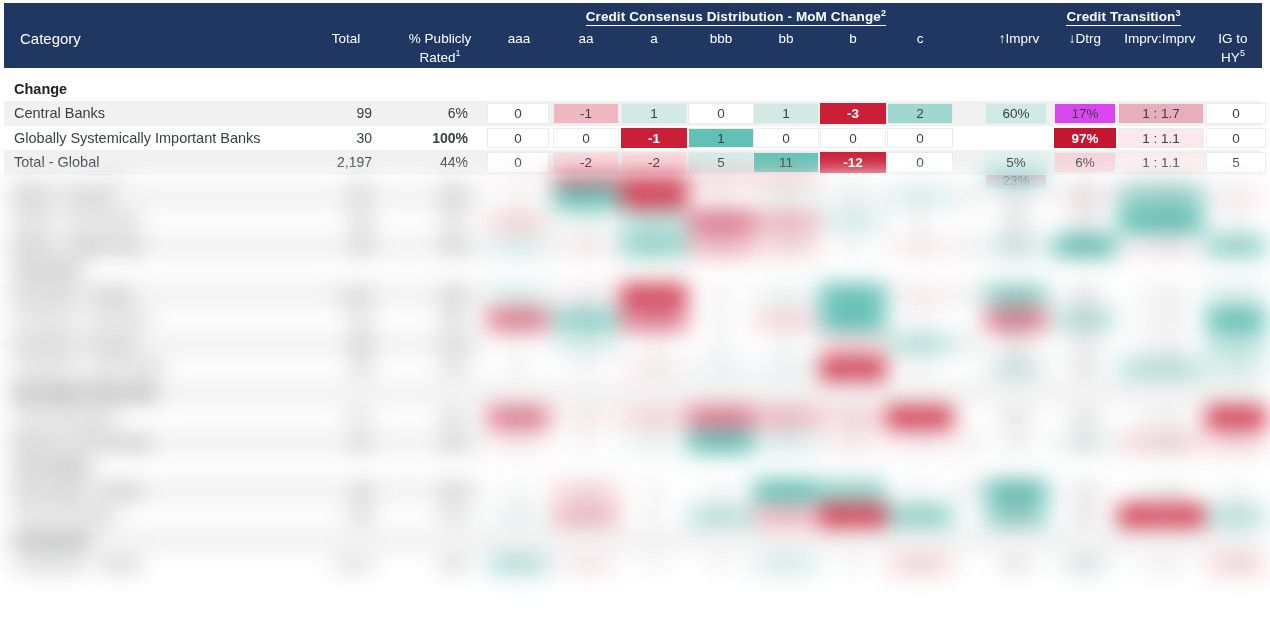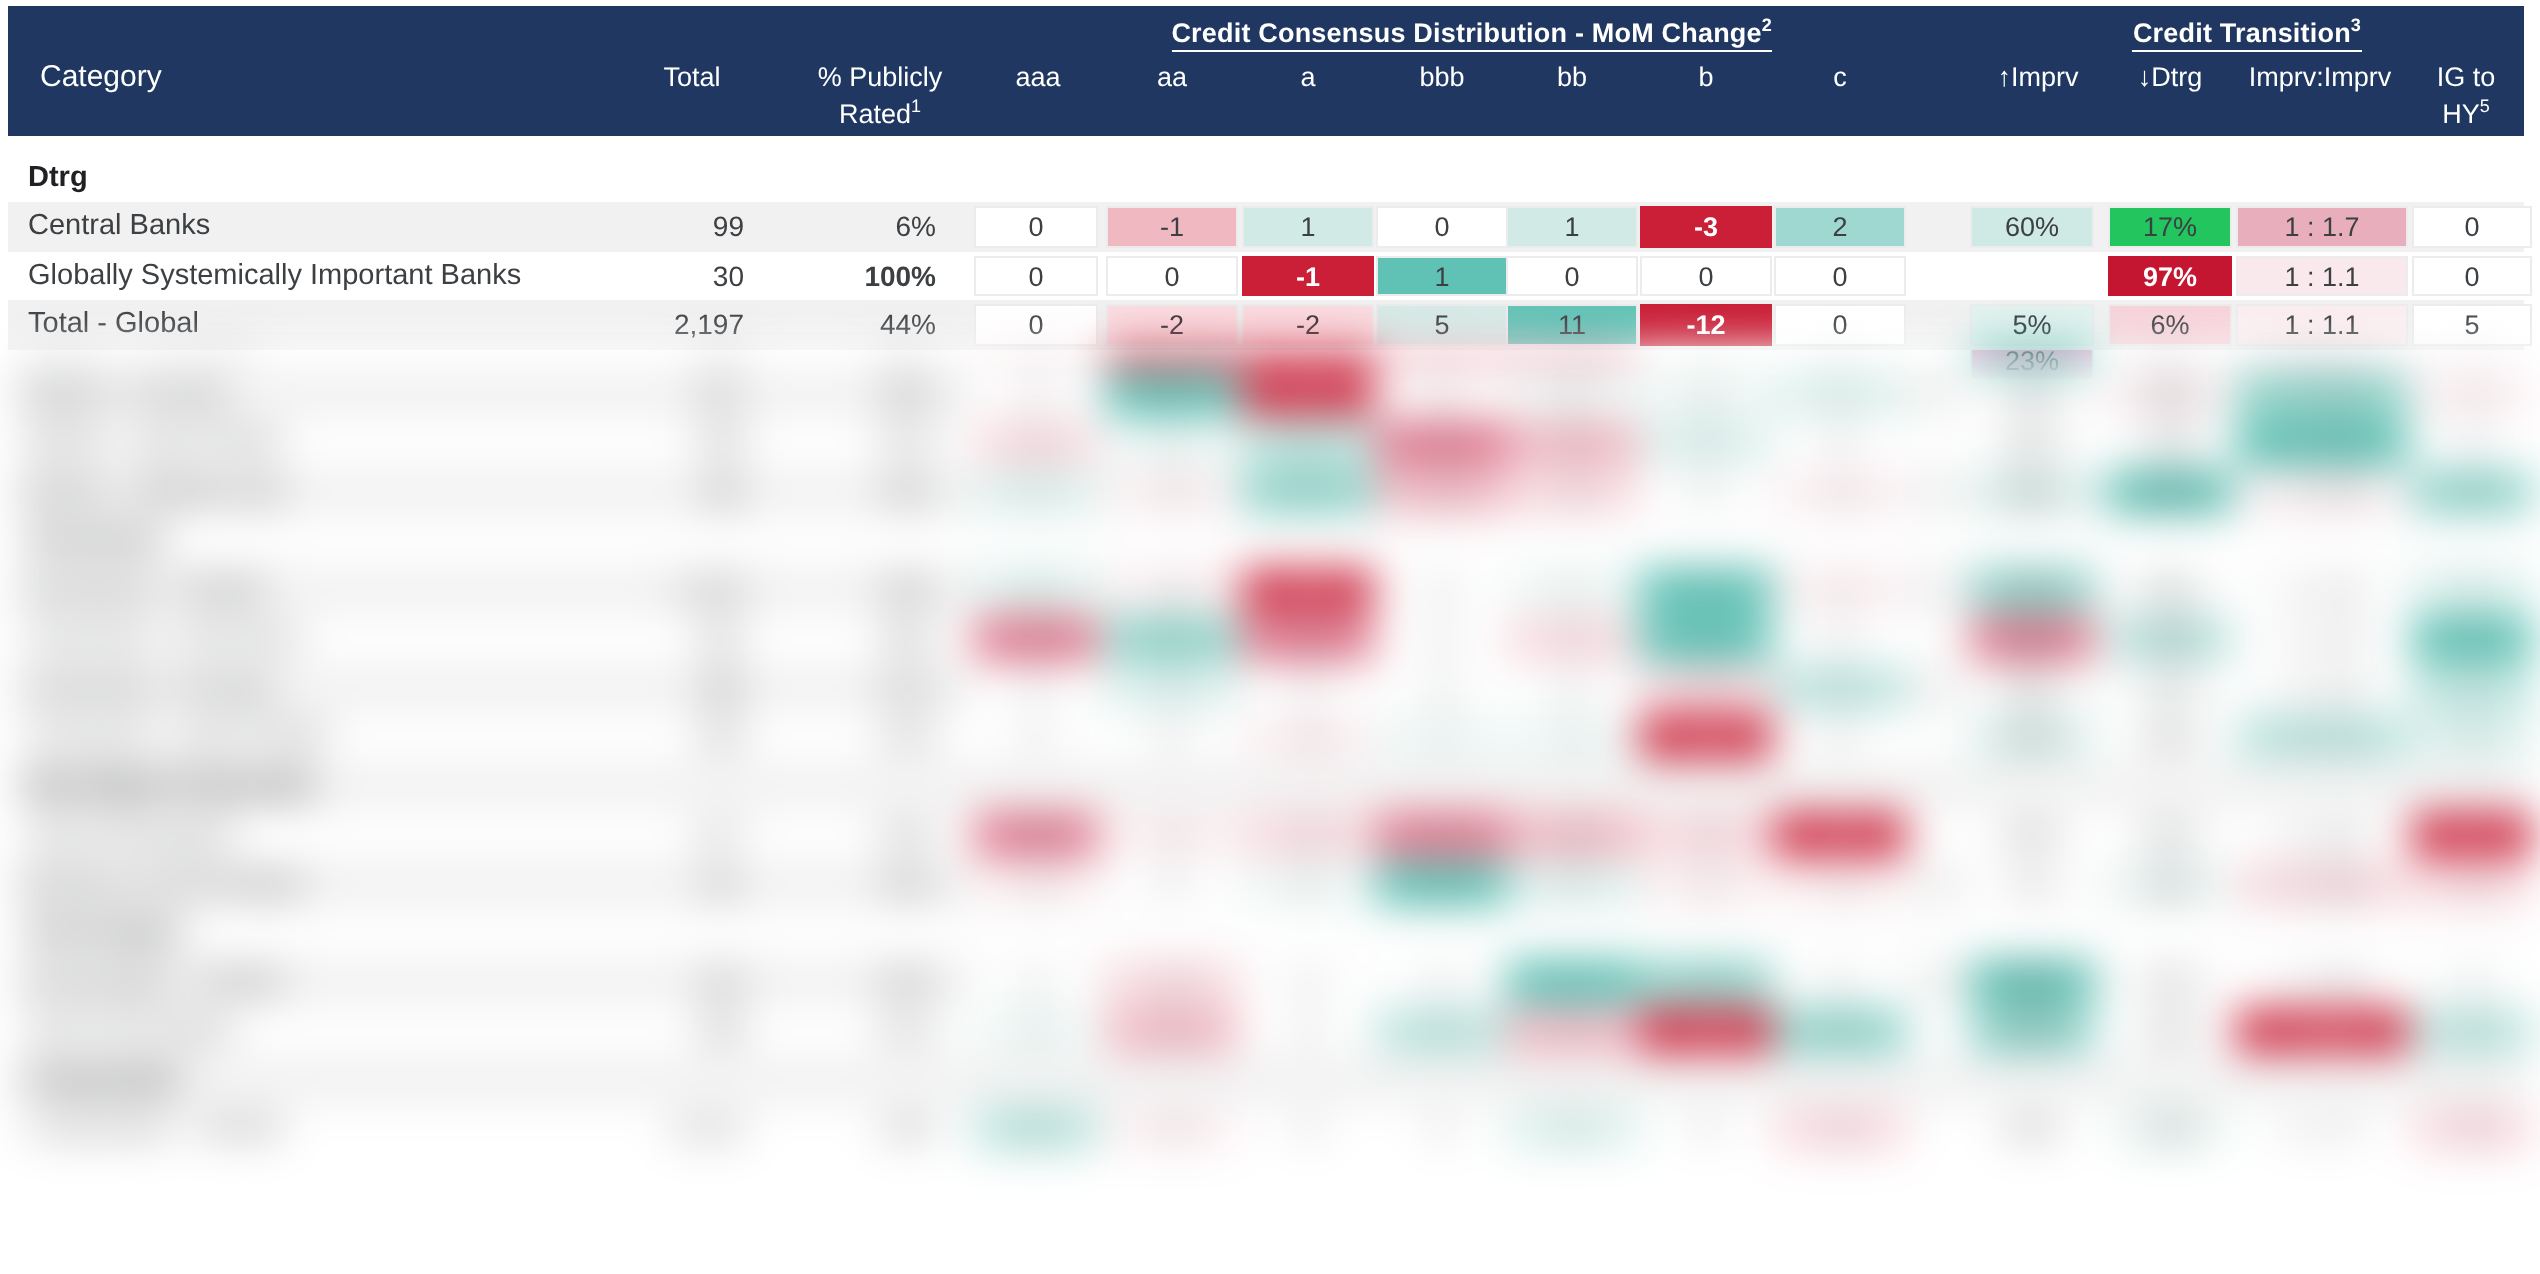--- a/index.html
+++ b/index.html
@@ -115,36 +115,36 @@
     <div class="hcell" style="left:1050px;top:28px;width:62px;">↓Dtrg</div>
     <div class="hcell" style="left:1112px;top:28px;width:88px;">Imprv:Imprv</div>
 
     <div class="hcell" style="left:1203px;top:28px;width:52px;">
       <span>IG to</span><br>
       <span>HY</span><sup>5</sup>
     </div>
   </div>
 
   <div class="row plain" style="top:77px;">
-    <div class="rowlabel grouphdr">Dtrg</div>
+    <div class="rowlabel grouphdr">Change</div>
   </div>
 
   <div class="row shade" style="top:101px;">
     <div class="rowlabel">Central Banks</div>
     <div class="num" style="left:316px;width:52px;">99</div>
     <div class="num" style="left:400px;width:64px;">6%</div>
     <div class="cell" style="left:483px;width:62px;background:#ffffff;">0</div>
     <div class="cell" style="left:549px;width:66px;background:#f0b9c2;">-1</div>
     <div class="cell" style="left:617px;width:66px;background:#d2eae5;">1</div>
     <div class="cell" style="left:684px;width:66px;background:#ffffff;">0</div>
     <div class="cell" style="left:749px;width:66px;background:#d2eae5;">1</div>
     <div class="cell" style="left:816px;width:66px;background:#ca1f37;color:#ffffff;border-color:#ca1f37;font-weight:bold;">-3</div>
     <div class="cell" style="left:883px;width:66px;background:#9ed8d0;">2</div>
     <div class="cell" style="left:981px;width:62px;background:#cfe9e4;">60%</div>
-    <div class="cell" style="left:1050px;width:62px;background:#22c55e;">17%</div>
+    <div class="cell" style="left:1050px;width:62px;background:#d946ef;">17%</div>
     <div class="cell" style="left:1114px;width:86px;background:#e9aebb;">1 : 1.7</div>
     <div class="cell" style="left:1202px;width:60px;background:#ffffff;">0</div>
   </div>
 
   <div class="row plain" style="top:125.5px;">
     <div class="rowlabel">Globally Systemically Important Banks</div>
     <div class="num" style="left:316px;width:52px;">30</div>
     <div class="num" style="left:400px;width:64px;font-weight:bold;">100%</div>
     <div class="cell" style="left:483px;width:62px;background:#ffffff;">0</div>
     <div class="cell" style="left:549px;width:66px;background:#ffffff;">0</div>

